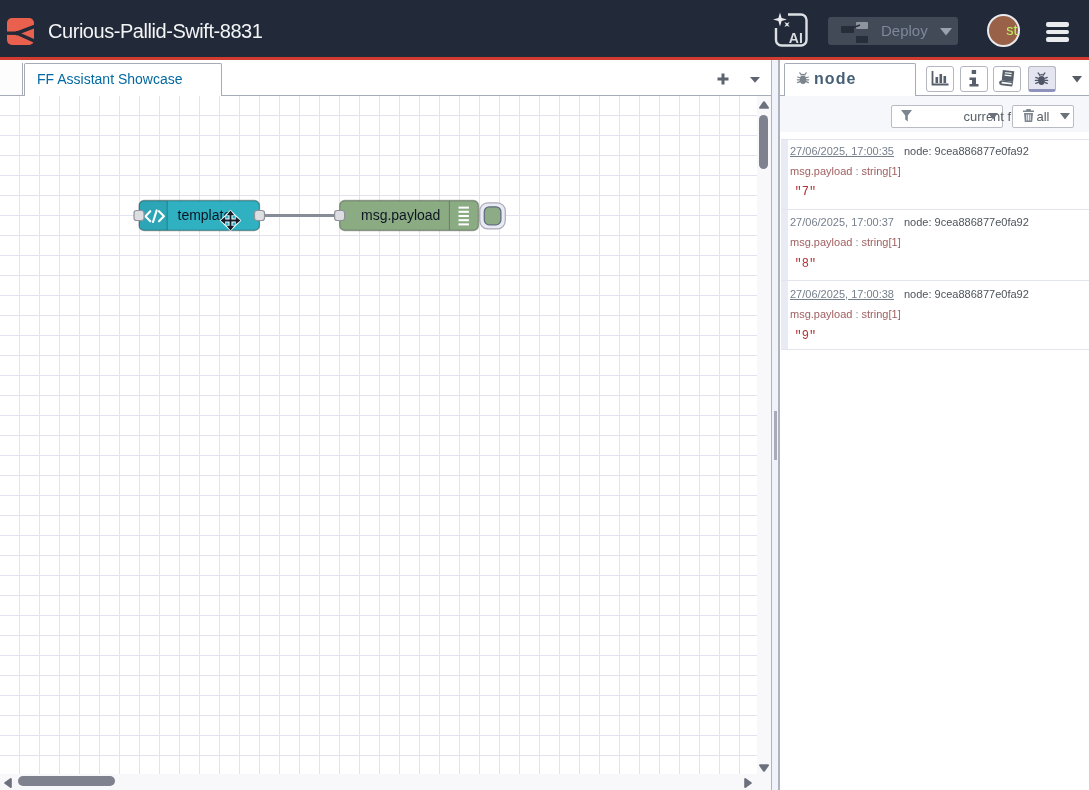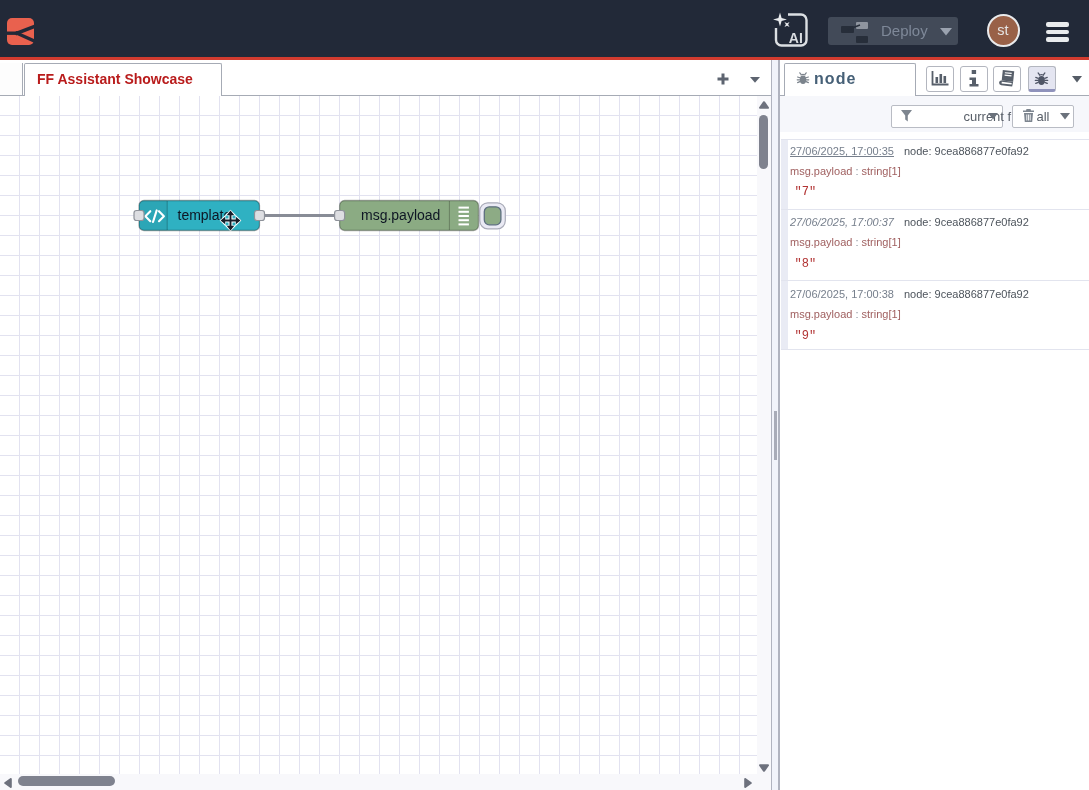--- a/index.html
+++ b/index.html
@@ -15,53 +15,54 @@
   <div class="abs" style="left:0;top:57px;width:1089px;height:3px;background:#d23b2f;"></div>
 
   <svg class="abs" style="left:7px;top:18px;" width="27" height="27" viewBox="0 0 27 27">
     <rect x="0" y="0" width="27" height="27" rx="5" fill="#e9614e"></rect>
     <g stroke="#222938" stroke-width="3.4" fill="none" stroke-linecap="square">
       <path d="M-1 15.2 H10"></path>
       <path d="M10 15.2 L28 8.2"></path>
       <path d="M10 15.2 L28 23.4"></path>
     </g>
   </svg>
+  <div class="abs" style="left:48px;top:19.5px;color:#f3f4f6;font-size:20px;letter-spacing:-0.45px;">Curious-Pallid-Swift-8831</div>
 
   <svg class="abs" style="left:770px;top:5px;" width="42" height="45" viewBox="0 0 42 45">
     <path d="M18 9.5 H31 A5.5 5.5 0 0 1 36.5 15 V35 A5.5 5.5 0 0 1 31 40.5 H11.5 A5.5 5.5 0 0 1 6 35 V23" fill="none" stroke="#dcdfe3" stroke-width="2.4"></path>
     <path d="M10 7.6 L11.6 12.9 L16.9 14.5 L11.6 16.1 L10 21.4 L8.4 16.1 L3.1 14.5 L8.4 12.9 Z" fill="#e8eaed"></path>
     <path d="M17 15.9 L17.8 18.7 L20.6 19.5 L17.8 20.3 L17 23.1 L16.2 20.3 L13.4 19.5 L16.2 18.7 Z" fill="#e8eaed" transform="rotate(45 17 19.5)"></path>
     <text x="25.8" y="37.8" font-size="14" font-weight="bold" fill="#d9dce0" text-anchor="middle" font-family="Liberation Sans, sans-serif">AI</text>
   </svg>
 
   <div class="abs" style="left:828px;top:17px;width:130px;height:28px;background:#424a58;border-radius:3px;"></div>
   <svg class="abs" style="left:840px;top:21px;" width="30" height="24" viewBox="0 0 30 24">
     <rect x="1" y="5" width="13" height="7" rx="1" fill="#272e3a"></rect>
     <rect x="16" y="1" width="12" height="7" rx="1" fill="#8f959f"></rect>
     <path d="M8 8.5 L20 4" stroke="#272e3a" stroke-width="1.6" fill="none"></path>
     <rect x="16" y="15" width="12" height="7" rx="1" fill="#272e3a"></rect>
   </svg>
   <div class="abs" style="left:881px;top:22px;color:#7e8898;font-size:15px;">Deploy</div>
   <svg class="abs" style="left:940px;top:28px;" width="12" height="8" viewBox="0 0 12 8">
     <path d="M0 0 H12 L6 7.5 Z" fill="#9aa2af"></path>
   </svg>
 
-  <div class="abs" style="left:986.5px;top:13.5px;width:33px;height:33px;border-radius:50%;background:#996148;border:2px solid #e9eaec;color:#e5e5e5;font-size:14.5px;text-align:center;line-height:28.5px;">st</div>
+  <div class="abs" style="left:986.5px;top:13.5px;width:33px;height:33px;border-radius:50%;background:#996148;border:2px solid #e9eaec;color:#bef264;font-size:14.5px;text-align:right;line-height:28.5px;">st</div>
 
   <div class="abs" style="left:1046px;top:22px;width:22.5px;height:4.6px;background:#e9ebed;border-radius:2px;"></div>
   <div class="abs" style="left:1046px;top:29.6px;width:22.5px;height:4.6px;background:#e9ebed;border-radius:2px;"></div>
   <div class="abs" style="left:1046px;top:37.2px;width:22.5px;height:4.6px;background:#e9ebed;border-radius:2px;"></div>
 
   <div class="abs" style="left:0;top:60px;width:771px;height:36px;background:#ffffff;"></div>
   <div class="abs" style="left:0;top:95px;width:771px;height:1px;background:#a6abb5;"></div>
 
   <div class="abs" style="left:0;top:63px;width:23px;height:32px;background:#fdfdfd;border-right:1px solid #a6abb5;"></div>
 
   <div class="abs" style="left:24px;top:63px;width:198px;height:33px;background:#ffffff;border:1px solid #a6abb5;border-bottom:none;border-radius:2px 2px 0 0;"></div>
-  <div class="abs" style="left:37px;top:71px;font-size:14px;font-weight:bold;color:#b91c1c;">FF Assistant Showcase</div>
+  <div class="abs" style="left:37px;top:71px;font-size:14px;font-weight:normal;color:#0369a1;">FF Assistant Showcase</div>
 
   <svg class="abs" style="left:717px;top:73px;" width="12" height="12" viewBox="0 0 12 12">
     <path d="M6 0.5 V11.5 M0.5 6 H11.5" stroke="#5d6470" stroke-width="3" fill="none"></path>
   </svg>
   <svg class="abs" style="left:750px;top:76.5px;" width="10" height="6" viewBox="0 0 10 6">
     <path d="M0 0 H10 L5 5.8 Z" fill="#5d6470"></path>
   </svg>
 
   <svg class="abs" style="left:0;top:96px;" width="757" height="678">
       <path d="M19.5 0 V678 M39.5 0 V678 M59.5 0 V678 M79.5 0 V678 M99.5 0 V678 M119.5 0 V678 M139.5 0 V678 M159.5 0 V678 M179.5 0 V678 M199.5 0 V678 M219.5 0 V678 M239.5 0 V678 M259.5 0 V678 M279.5 0 V678 M299.5 0 V678 M319.5 0 V678 M339.5 0 V678 M359.5 0 V678 M379.5 0 V678 M399.5 0 V678 M419.5 0 V678 M439.5 0 V678 M459.5 0 V678 M479.5 0 V678 M499.5 0 V678 M519.5 0 V678 M539.5 0 V678 M559.5 0 V678 M579.5 0 V678 M599.5 0 V678 M619.5 0 V678 M639.5 0 V678 M659.5 0 V678 M679.5 0 V678 M699.5 0 V678 M719.5 0 V678 M739.5 0 V678 M0 19.5 H757 M0 39.5 H757 M0 59.5 H757 M0 79.5 H757 M0 99.5 H757 M0 119.5 H757 M0 139.5 H757 M0 159.5 H757 M0 179.5 H757 M0 199.5 H757 M0 219.5 H757 M0 239.5 H757 M0 259.5 H757 M0 279.5 H757 M0 299.5 H757 M0 319.5 H757 M0 339.5 H757 M0 359.5 H757 M0 379.5 H757 M0 399.5 H757 M0 419.5 H757 M0 439.5 H757 M0 459.5 H757 M0 479.5 H757 M0 499.5 H757 M0 519.5 H757 M0 539.5 H757 M0 559.5 H757 M0 579.5 H757 M0 599.5 H757 M0 619.5 H757 M0 639.5 H757 M0 659.5 H757" stroke="#e2e2f0" stroke-width="1" fill="none"></path>
@@ -212,23 +213,23 @@
   <div class="abs" style="left:781px;top:139px;width:308px;height:1px;background:#e2e4ee;"></div>
   <div class="abs" style="left:781px;top:209px;width:308px;height:1px;background:#e2e4ee;"></div>
   <div class="abs" style="left:781px;top:279.5px;width:308px;height:1px;background:#e2e4ee;"></div>
   <div class="abs" style="left:781px;top:349px;width:308px;height:1px;background:#e2e4ee;"></div>
 
   <div class="abs" style="left:790px;top:145px;font-size:11px;color:#767f8c;text-decoration:underline;">27/06/2025, 17:00:35</div>
   <div class="abs" style="left:904px;top:145px;font-size:11px;color:#4d545c;">node: 9cea886877e0fa92</div>
   <div class="abs" style="left:790px;top:164.5px;font-size:11px;color:#a06060;">msg.payload <span style="color:#8b939e;">:</span> string[1]</div>
   <div class="abs" style="left:794.6px;top:185px;font-size:12px;color:#b23434;font-family:'Liberation Mono',monospace;">"7"</div>
 
-  <div class="abs" style="left:790px;top:215.5px;font-size:11px;color:#767f8c;font-style:italic;">27/06/2025, 17:00:37</div>
+  <div class="abs" style="left:790px;top:215.5px;font-size:11px;color:#767f8c;">27/06/2025, 17:00:37</div>
   <div class="abs" style="left:904px;top:215.5px;font-size:11px;color:#4d545c;">node: 9cea886877e0fa92</div>
   <div class="abs" style="left:790px;top:235.5px;font-size:11px;color:#a06060;">msg.payload <span style="color:#8b939e;">:</span> string[1]</div>
   <div class="abs" style="left:794.6px;top:256.5px;font-size:12px;color:#b23434;font-family:'Liberation Mono',monospace;">"8"</div>
 
-  <div class="abs" style="left:790px;top:287.5px;font-size:11px;color:#767f8c;">27/06/2025, 17:00:38</div>
+  <div class="abs" style="left:790px;top:287.5px;font-size:11px;color:#767f8c;text-decoration:underline;">27/06/2025, 17:00:38</div>
   <div class="abs" style="left:904px;top:287.5px;font-size:11px;color:#4d545c;">node: 9cea886877e0fa92</div>
   <div class="abs" style="left:790px;top:307.5px;font-size:11px;color:#a06060;">msg.payload <span style="color:#8b939e;">:</span> string[1]</div>
   <div class="abs" style="left:794.6px;top:328.5px;font-size:12px;color:#b23434;font-family:'Liberation Mono',monospace;">"9"</div>
 
 </div>
 
 </body></html>

